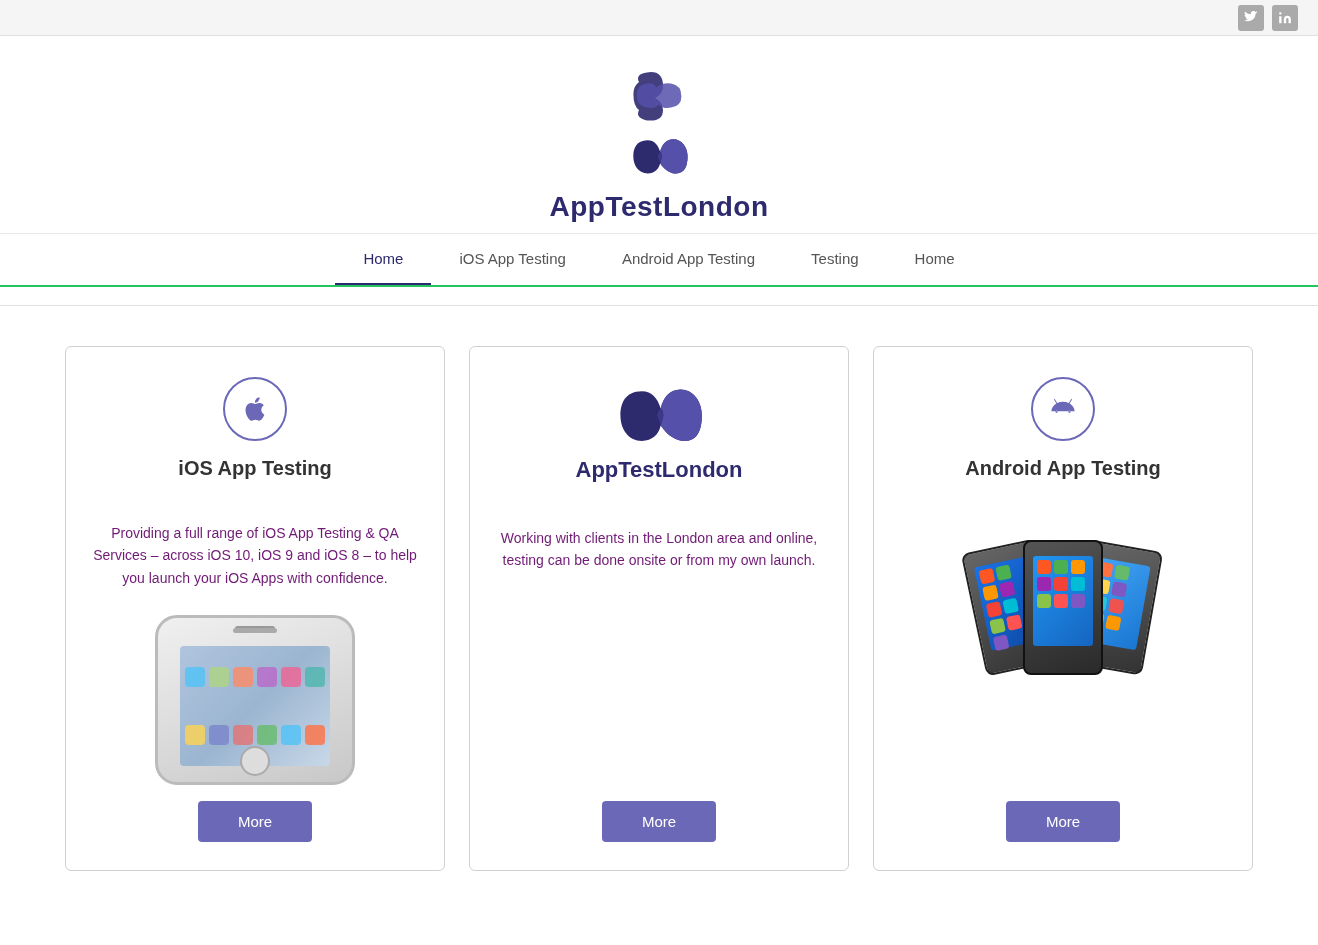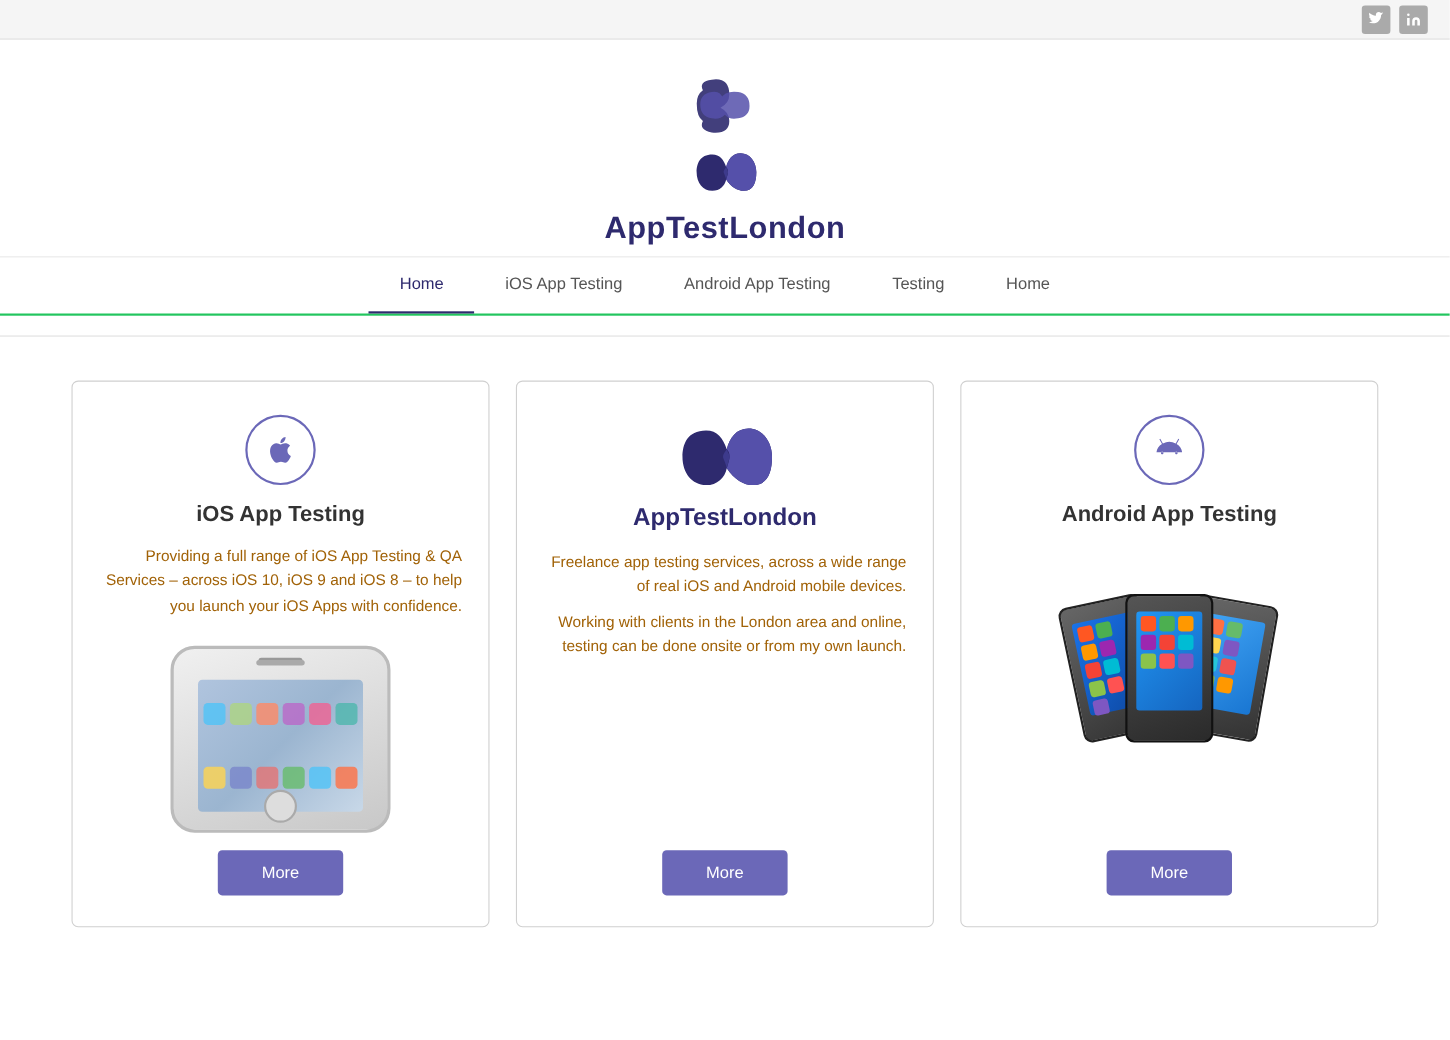--- a/index.html
+++ b/index.html
@@ -117,24 +117,25 @@
 
     .card-title {
       font-size: 20px;
       font-weight: 600;
       color: #333;
       margin-bottom: 14px;
     }
 
     .card-text {
       font-size: 14px;
-      color: #a16207;
+      color: #701a75;
       line-height: 1.6;
-      text-align: right;
+      text-align: center;
       margin-bottom: 10px;
+      margin-top: 28px;
     }
 
     .card-image {
       width: 100%;
       max-height: 200px;
       margin: 16px 0;
       display: flex;
       align-items: center;
       justify-content: center;
     }
@@ -346,21 +347,20 @@
     <div class="center-logo">
       <svg width="120" height="80" viewBox="0 0 140 90" xmlns="http://www.w3.org/2000/svg">
         <g transform="translate(20,5)">
           <path d="M30,10 C10,10 5,25 5,38 C5,55 15,68 30,68 C42,68 50,60 52,50 C60,62 70,68 80,68 C95,68 100,55 100,38 C100,22 90,8 75,8 C62,8 55,18 52,30 C48,18 42,10 30,10 Z" fill="#2e2a6e"></path>
           <path d="M52,30 C55,18 62,8 75,8 C90,8 100,22 100,38 C100,55 95,68 80,68 C70,68 60,62 52,50 C54,44 55,40 55,38 C55,34 54,32 52,30 Z" fill="#5550aa"></path>
           <path d="M52,30 C54,35 55,36 55,38 C55,40 54,42 52,50 C50,42 48,40 48,38 C48,36 49,34 52,30 Z" fill="#3d3a8c"></path>
         </g>
       </svg>
       <span style="font-size:22px;font-weight:bold;color:#2e2a6e;">AppTestLondon</span>
     </div>
-    <p class="card-text">Freelance app testing services, across a wide range of real iOS and Android mobile devices.</p>
     <p class="card-text">Working with clients in the London area and online, testing can be done onsite or from my own launch.</p>
     <div style="flex:1;"></div>
     <button class="more-btn" style="margin-top:20px;">More</button>
   </div>
 
   <div class="card">
     <div class="card-icon-circle">
 
       <svg width="28" height="28" viewBox="0 0 24 24" fill="#6b68b8">
         <path d="M17.523 15.341c-.535 0-.97-.434-.97-.97s.435-.97.97-.97.97.434.97.97-.435.97-.97.97m-11.046 0c-.535 0-.97-.434-.97-.97s.435-.97.97-.97.97.434.97.97-.435.97-.97.97M17.69 7.313l1.924-3.33a.4.4 0 00-.145-.546.4.4 0 00-.547.146L17 6.94a11.45 11.45 0 00-9.997 0L5.077 3.583a.4.4 0 00-.547-.146.4.4 0 00-.145.547l1.924 3.329C3.83 8.756 2.305 11.122 2 13.834h20c-.305-2.712-1.83-5.078-4.31-6.521"></path>

